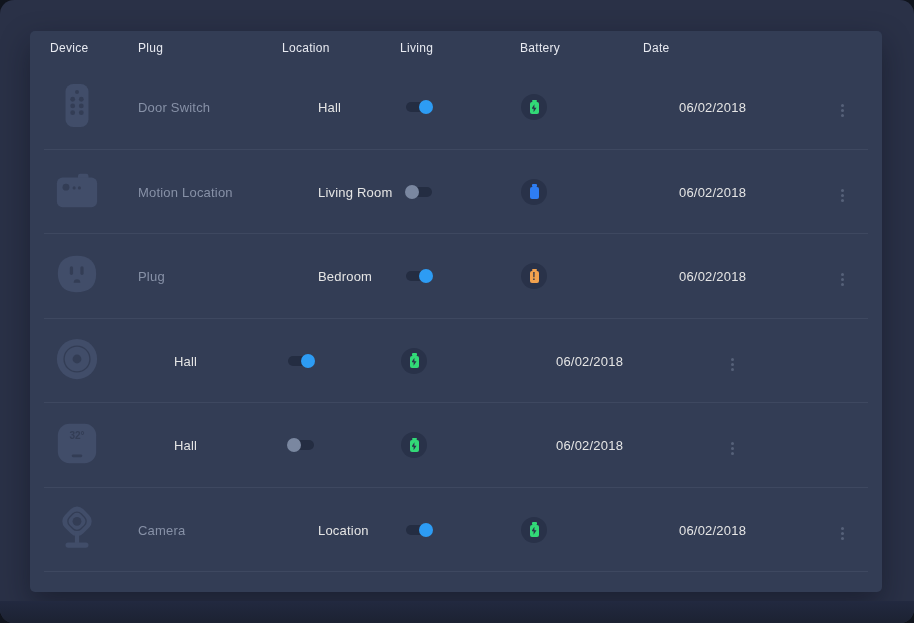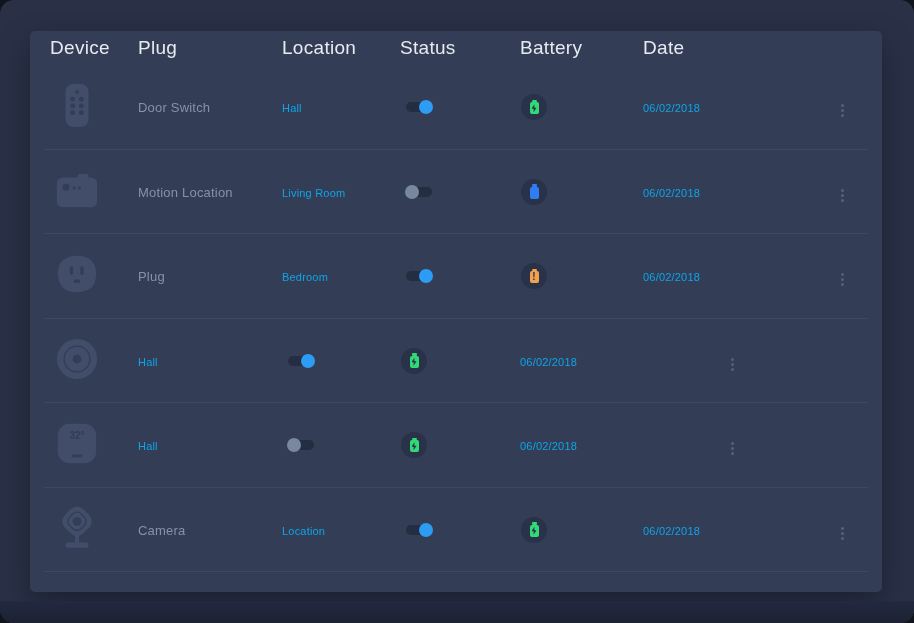--- a/index.html
+++ b/index.html
@@ -19,29 +19,29 @@
     padding: 0 14px;
   }
   .grid-row {
     display: grid;
     grid-template-columns: 88px 144px 118px 120px 123px 1fr 40px;
     align-items: center;
     padding: 0 6px;
   }
   .thead { height: 34px; }
   .thead .th {
-    color: #e8eaf1; font-size: 19px; font-weight: 400; letter-spacing: 0.3px;
+    color: #e8eaf1; font-size: 12px; font-weight: 400; letter-spacing: 0.3px;
   }
   .row { height: 84.5px; position: relative; }
   .row::after {
     content: ""; position: absolute; left: 0; right: 0; bottom: 0; height: 1px;
     background: #3e4860;
   }
   .name { color: #8791a7; font-size: 13px; letter-spacing: 0.2px; text-align: center; }
-  .muted { color: #0ea5e9; font-size: 11px; letter-spacing: 0.2px; }
+  .muted { color: #e5e5e5; font-size: 13px; letter-spacing: 0.2px; margin-left: 36px; }
 
   
   .icon-host { display: inline-block; width: 46px; height: 48px; margin-left: 4px; }
   .icon-host svg { display: block; }
 
   
   .toggle {
     display: inline-block; position: relative;
     width: 26px; height: 10px; border-radius: 5px;
     background: #242d42; margin-left: 6px; cursor: pointer;
@@ -89,21 +89,21 @@
 </head>
 <body>
 
 <div class="screen">
   <div class="card">
 
     <div class="grid-row thead">
       <div class="th">Device</div>
       <div class="th">Plug</div>
       <div class="th">Location</div>
-      <div class="th">Status</div>
+      <div class="th">Living</div>
       <div class="th">Battery</div>
       <div class="th">Date</div>
       <div class="th"></div>
     </div>
 
     <div>
   <div class="grid-row row">
     <div class="cell">
       <span class="icon-host"><svg width="46" height="48" viewBox="0 0 48 48">
     <rect x="12" y="2" width="24" height="45" rx="8" fill="#414d69"></rect>

